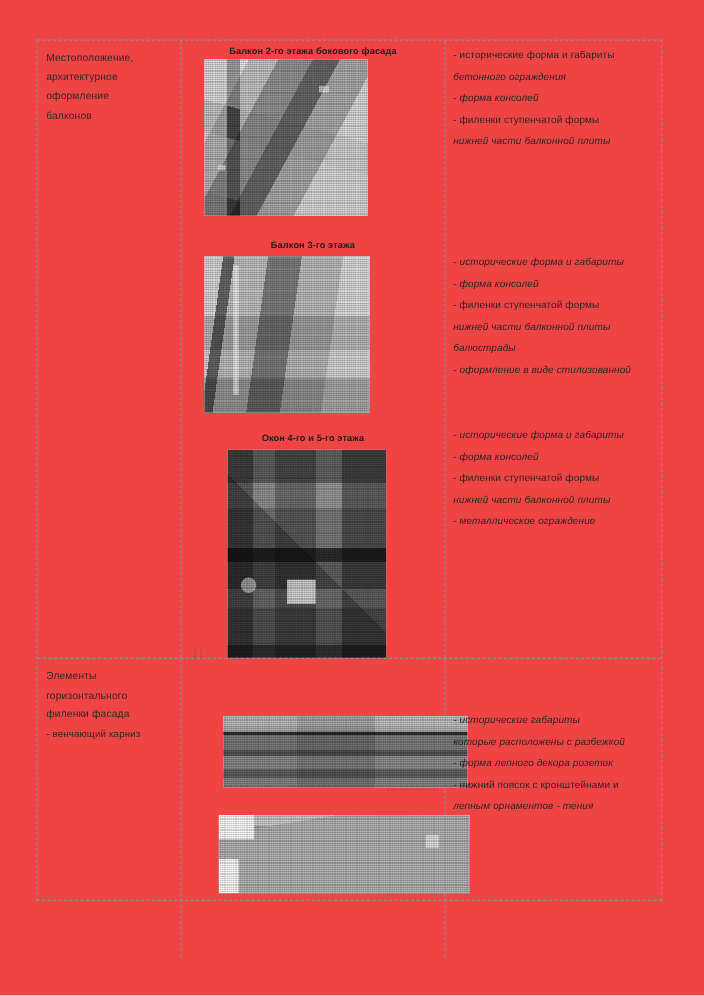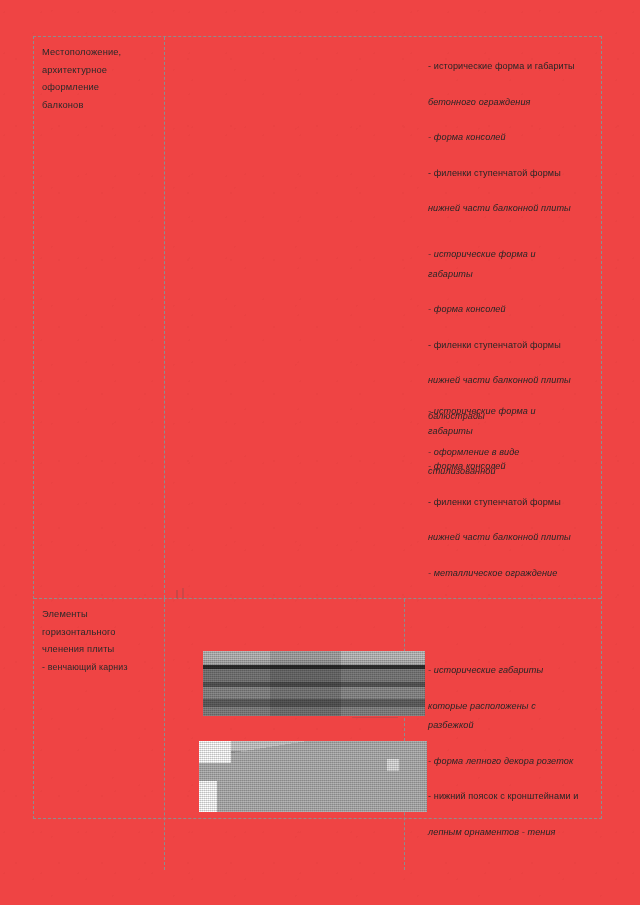--- a/index.html
+++ b/index.html
@@ -103,21 +103,21 @@
     line-height: 12px;
   }
 
   .notes-block {
     font-size: 9.1px;
     line-height: 19.6px;
     color: #262626;
     letter-spacing: .1px;
   }
   .notes-block p {
-    margin: 16px;
+    margin: 0;
     text-align: justify;
     text-justify: inter-word;
   }
   .notes-block p.last-line { text-align: left; font-style: italic; }
 
   
   .photo {
     position: absolute;
     overflow: hidden;
     background-color: #b9b9b9;
@@ -206,20 +206,42 @@
 
       <div class="col-label">
         <div class="label-text">
           <div>Местоположение,</div>
           <div>архитектурное</div>
           <div>оформление</div>
           <div>балконов</div>
         </div>
       </div>
 
+      <div class="col-media">
+
+        <div style="position:absolute; left:0; top:3px; width:100%;" class="caption">Балкон 2-го этажа бокового фасада</div>
+
+        <div class="photo" id="photo-balcony-2nd">
+          <span class="photo-speck" style="left:12px; top:96px; width:7px; height:5px;"></span>
+          <span class="photo-speck" style="left:104px; top:24px; width:9px; height:6px;"></span>
+        </div>
+
+        <div style="position:absolute; left:0; top:179px; width:100%;" class="caption">Балкон 3-го этажа</div>
+
+        <div class="photo" id="photo-balcony-3rd">
+          <span class="photo-speck" style="left:26px; top:8px; width:5px; height:118px;"></span>
+        </div>
+
+        <div style="position:absolute; left:0; top:355px; width:100%;" class="caption">Окон 4-го и 5-го этажа</div>
+
+        <div class="photo" id="photo-windows-45">
+          <span class="photo-speck" style="left:54px; top:118px; width:26px; height:22px; background:rgba(255,255,255,.75);"></span>
+          <span class="photo-speck" style="left:12px; top:116px; width:14px; height:14px; border-radius:50%; background:rgba(255,255,255,.5);"></span>
+        </div>
+      </div>
 
       <div class="col-notes">
 
         <div class="notes-block" style="position:absolute; left:7px; right:6px; top:4px;">
           <p>- исторические форма и габариты</p>
           <p class="last-line">бетонного ограждения</p>
           <p class="last-line">- форма консолей</p>
           <p>- филенки ступенчатой формы</p>
           <p class="last-line">нижней части балконной плиты</p>
         </div>
@@ -242,21 +264,21 @@
         </div>
       </div>
     </div>
 
     <div class="row" id="row-cornice">
 
       <div class="col-label">
         <div class="label-text">
           <div>Элементы</div>
           <div>горизонтального</div>
-          <div>членения плиты</div>
+          <div>филенки фасада</div>
           <div style="font-size:8.8px;">- венчающий карниз</div>
         </div>
       </div>
 
       <div class="col-media">
         <div class="photo" id="photo-cornice-upper"></div>
         <div class="photo" id="photo-cornice-lower">
           <span class="photo-speck" style="left:0; top:0; width:32px; height:22px; background:#ffffff;"></span>
           <span class="photo-speck" style="left:0; top:40px; width:18px; height:31px; background:#ffffff;"></span>
           <span class="photo-speck" style="left:188px; top:18px; width:12px; height:12px; background:rgba(255,255,255,.6);"></span>

